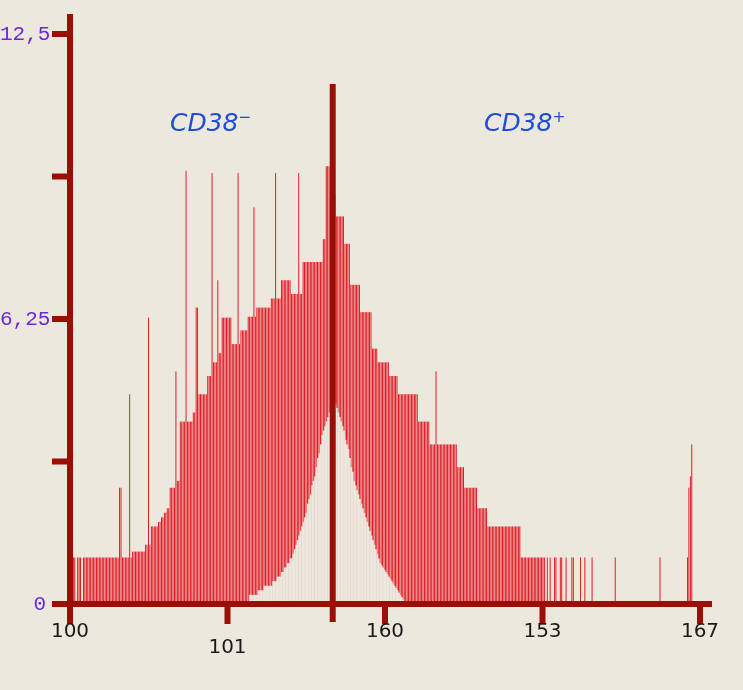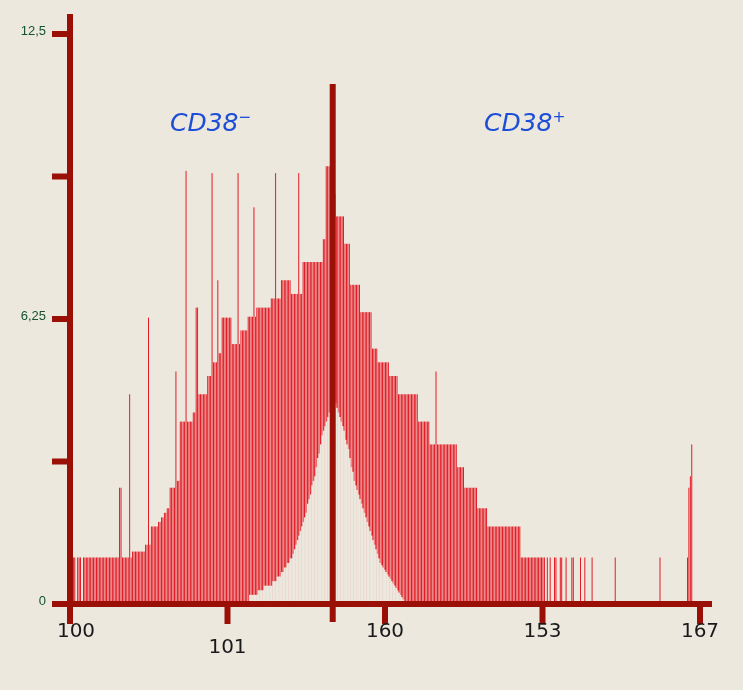--- a/index.html
+++ b/index.html
@@ -22,23 +22,23 @@
   #plot-svg {
     position: absolute;
     left: 0;
     top: 0;
     width: 743px;
     height: 690px;
     display: block;
   }
   .ylabel-text {
     position: absolute;
-    font-family: Liberation Sans, sans-serif;
-    font-size: 13px;
-    color: #14532d;
+    font-family: Liberation Mono, monospace;
+    font-size: 21px;
+    color: #6d28d9;
     text-align: right;
     white-space: nowrap;
   }
   .xlabel-text {
     position: absolute;
     font-family: "DejaVu Sans", sans-serif;
     font-size: 20px;
     color: #1a1a1a;
     text-align: center;
     white-space: nowrap;
@@ -547,21 +547,21 @@
         <rect x="382.0" y="604" width="6" height="20" fill="#9B1006"></rect>
         <rect x="539.5" y="604" width="6" height="20" fill="#9B1006"></rect>
         <rect x="697.0" y="604" width="6" height="20" fill="#9B1006"></rect>
       </g>
   </svg>
 
   <div class="ylabel-text" id="ytick-2" style="top: 23px; left: 0px; width: 46px;">12,5</div>
   <div class="ylabel-text" id="ytick-1" style="top: 308px; left: 0px; width: 46px;">6,25</div>
   <div class="ylabel-text" id="ytick-0" style="top: 593px; left: 0px; width: 46px;">0</div>
 
-  <div class="xlabel-text" id="xtick-0" style="left: 36px; top: 618px; width: 80px;">100</div>
+  <div class="xlabel-text" id="xtick-0" style="left: 30px; top: 618px; width: 80px;">100</div>
   <div class="xlabel-text" id="xtick-1" style="left: 187.5px; top: 634px; width: 80px;">101</div>
   <div class="xlabel-text" id="xtick-2" style="left: 345px; top: 618px; width: 80px;">160</div>
   <div class="xlabel-text" id="xtick-3" style="left: 502.5px; top: 618px; width: 80px;">153</div>
   <div class="xlabel-text" id="xtick-4" style="left: 660px; top: 618px; width: 80px;">167</div>
 
 
   <div class="gate-label" id="cd38-neg"><span>CD38</span><sup>−</sup></div>
 
   <div class="gate-label" id="cd38-pos"><span>CD38</span><sup>+</sup></div>
 

